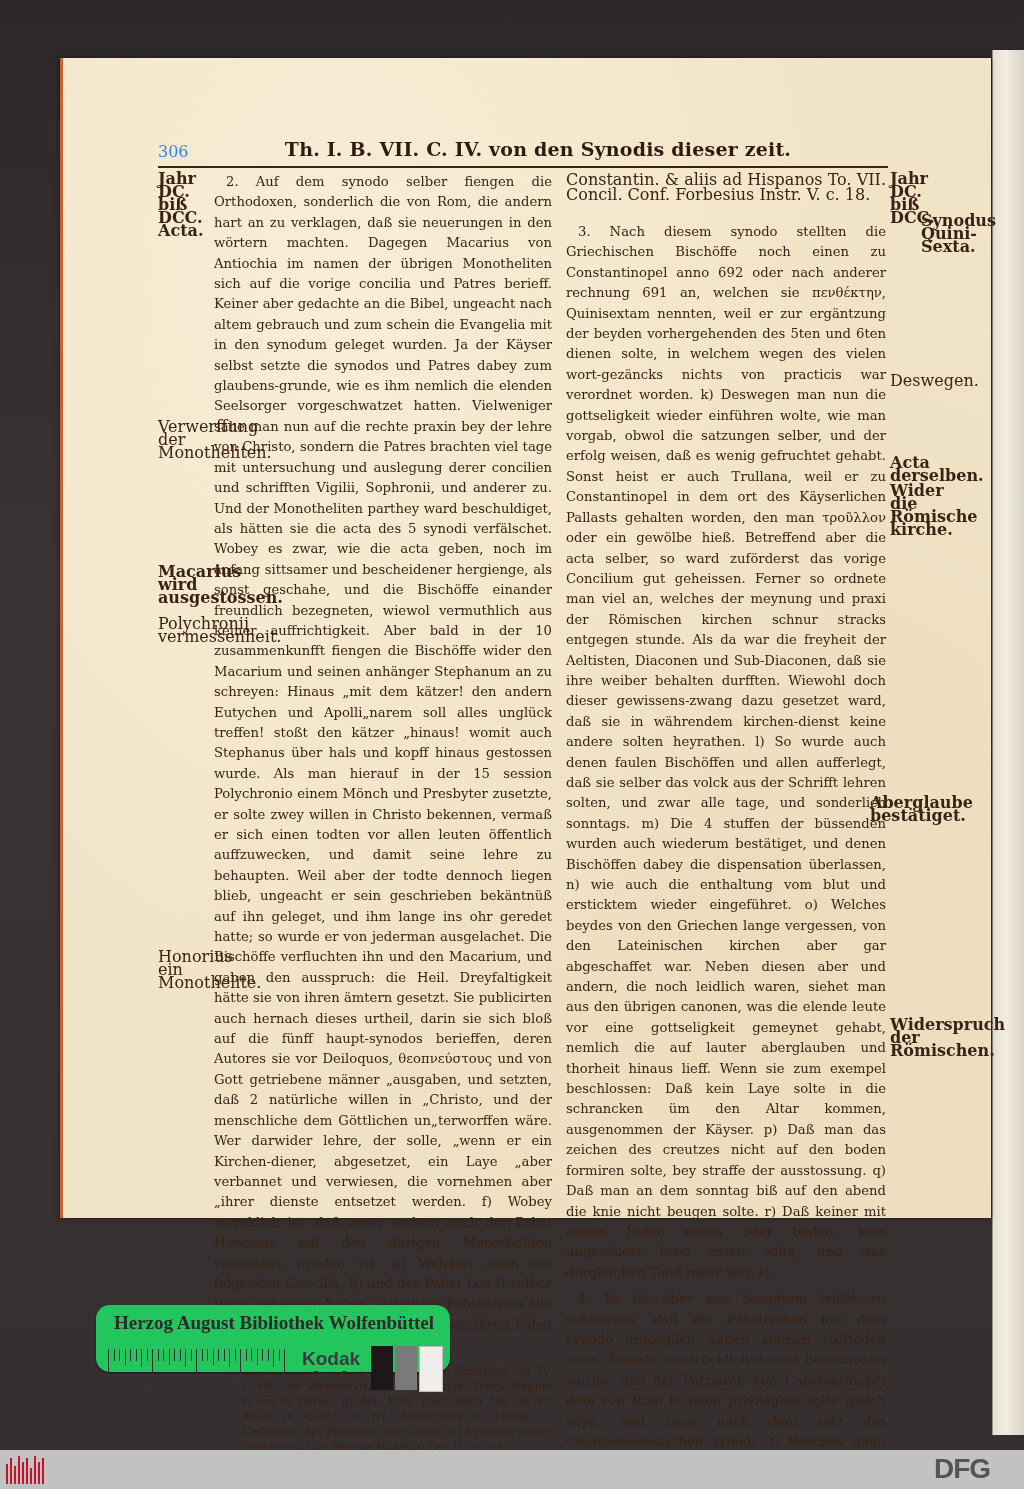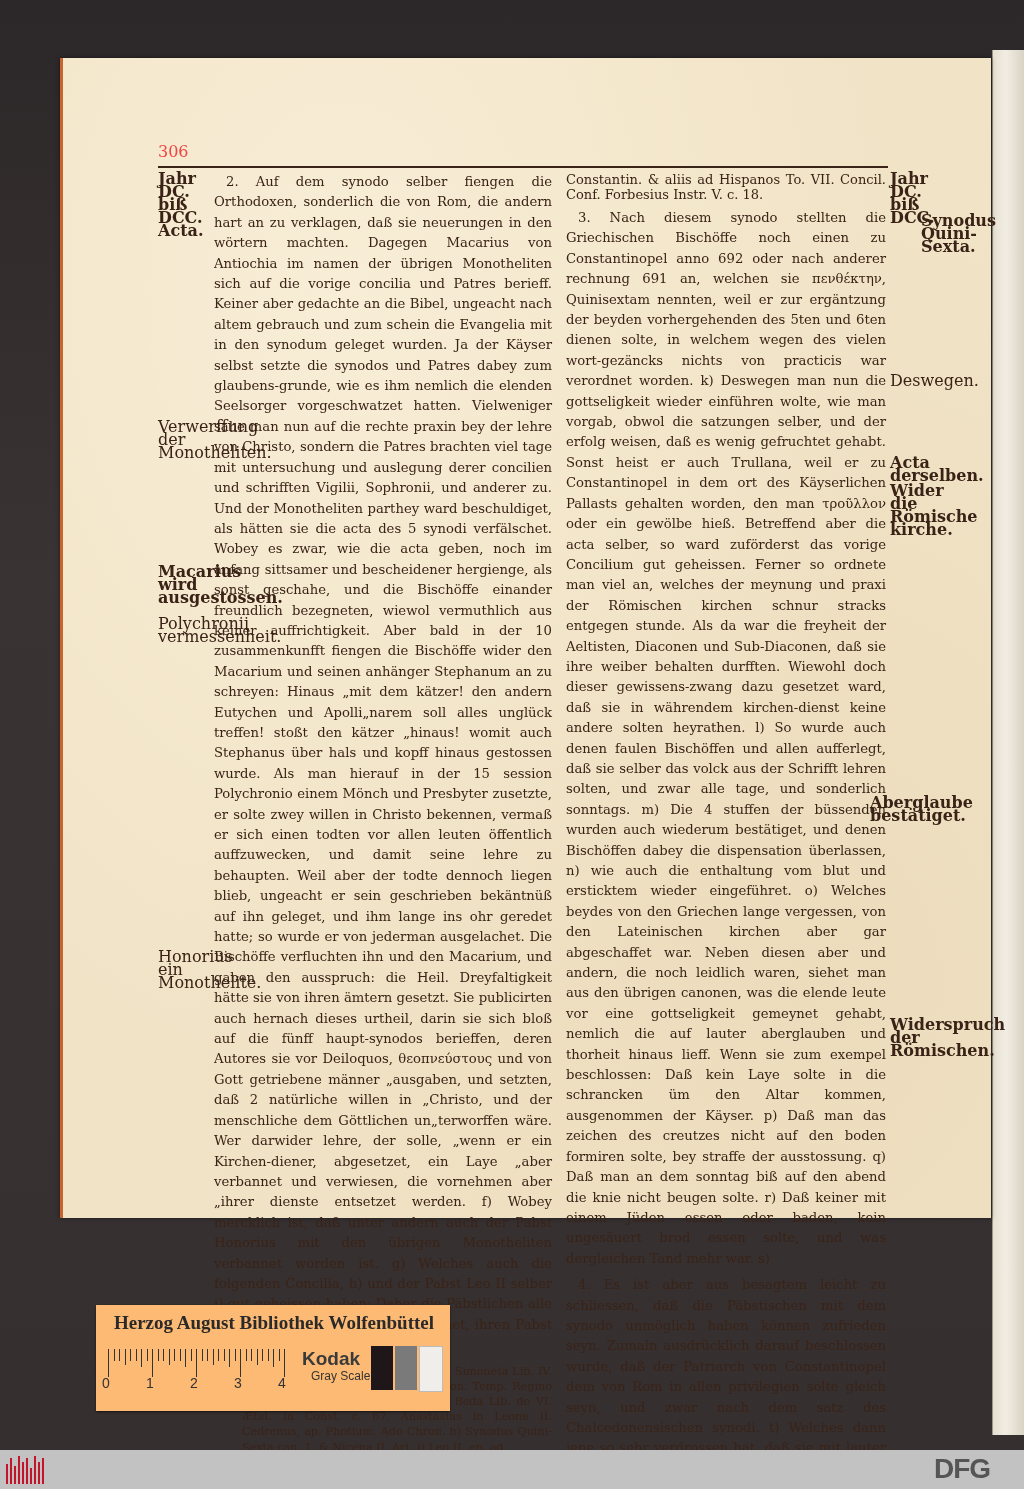--- a/index.html
+++ b/index.html
@@ -24,43 +24,43 @@
       radial-gradient(ellipse at 30% 20%, rgba(255,248,230,0.5), transparent 60%),
       radial-gradient(ellipse at 80% 80%, rgba(220,200,160,0.25), transparent 60%);
     border-left:3px solid #c8642e;
     box-shadow:0 0 4px rgba(0,0,0,0.5);
   }
   .running-head {
     position:absolute; left:158px; top:136px; width:730px; height:30px;
     border-bottom:2px solid #3a2418;
   }
   .page-num {
-    position:absolute; left:0; top:6px; font-size:16px; color:#ef4444;
+    position:absolute; left:0; top:6px; font-size:16px; color:#3b82f6;
   }
   .head-title {
     position:absolute; left:80px; top:2px; width:600px; text-align:center;
     font-size:19px; font-weight:bold; color:#2f1a10; letter-spacing:0.2px;
   }
   .col {
     position:absolute; color:#3a2316;
     font-size:13.2px; line-height:20.4px; text-align:justify;
   }
   .col p { margin:0; text-indent:12px; }
   .col p.fn {
     font-size:11.2px; line-height:15.2px; text-indent:-14px; padding-left:28px; margin-top:8px;
   }
   .col-left { left:214px; top:172px; width:338px; }
   .col-right { left:566px; top:172px; width:320px; }
-  .col-right p.top-cont { text-indent:0; font-size:13px; line-height:15px; margin-bottom:6px; }
+  .col-right p.top-cont { text-indent:0; font-size:16px; line-height:15px; margin-bottom:20px; }
   .margin-note {
     position:absolute; font-size:16px; line-height:13px; color:#3a2316; font-weight:bold;
   }
   .label-card {
-    position:absolute; left:96px; top:1305px; width:354px; height:106px;
-    background:#fdba74; border-radius:0; box-shadow:0 1px 2px rgba(0,0,0,0.6);
+    position:absolute; left:96px; top:1305px; width:354px; height:67px;
+    background:#22c55e; border-radius:14px; box-shadow:0 1px 2px rgba(0,0,0,0.6);
   }
   .label-title {
     position:absolute; left:6px; top:7px; width:344px; text-align:center;
     font-family:"Liberation Serif", serif; font-weight:bold; font-size:19px; color:#2a2a2a;
   }
   .ruler { position:absolute; left:12px; top:44px; width:180px; height:30px; }
   .ruler .tick { position:absolute; top:0; width:1px; background:#333; }
   .ruler-nums { position:absolute; left:6px; top:70px; width:200px; height:18px; }
   .ruler-nums span { position:absolute; font-family:"Liberation Sans", sans-serif; font-size:14px; color:#333; }
   .kodak {
@@ -93,20 +93,21 @@
 </head>
 <body>
 
 <div class="backdrop"></div>
 <div class="right-page"></div>
 
 <div class="page"></div>
 
 <div class="running-head">
   <span class="page-num">306</span>
+  <span class="head-title">Th. I. B. VII. C. IV. von den Synodis dieser zeit.</span>
 </div>
 
 <div class="margin-note" style="left:158px;top:172px;width:56px;">Jahr DC. biß DCC. Acta.</div>
 <div class="margin-note" style="left:158px;top:420px;width:56px;font-weight:normal;">Verwerffung der Monotheliten.</div>
 <div class="margin-note" style="left:158px;top:565px;width:56px;">Macarius wird ausgestossen.</div>
 <div class="margin-note" style="left:158px;top:617px;width:56px;font-weight:normal;">Polychronii vermessenheit.</div>
 <div class="margin-note" style="left:158px;top:950px;width:56px;font-weight:normal;">Honorius ein Monothelite.</div>
 
 <div class="margin-note" style="left:890px;top:172px;width:60px;">Jahr DC. biß DCC.</div>
 <div class="margin-note" style="left:890px;top:214px;width:60px;margin-left:31px;">Synodus Quini-Sexta.</div>

